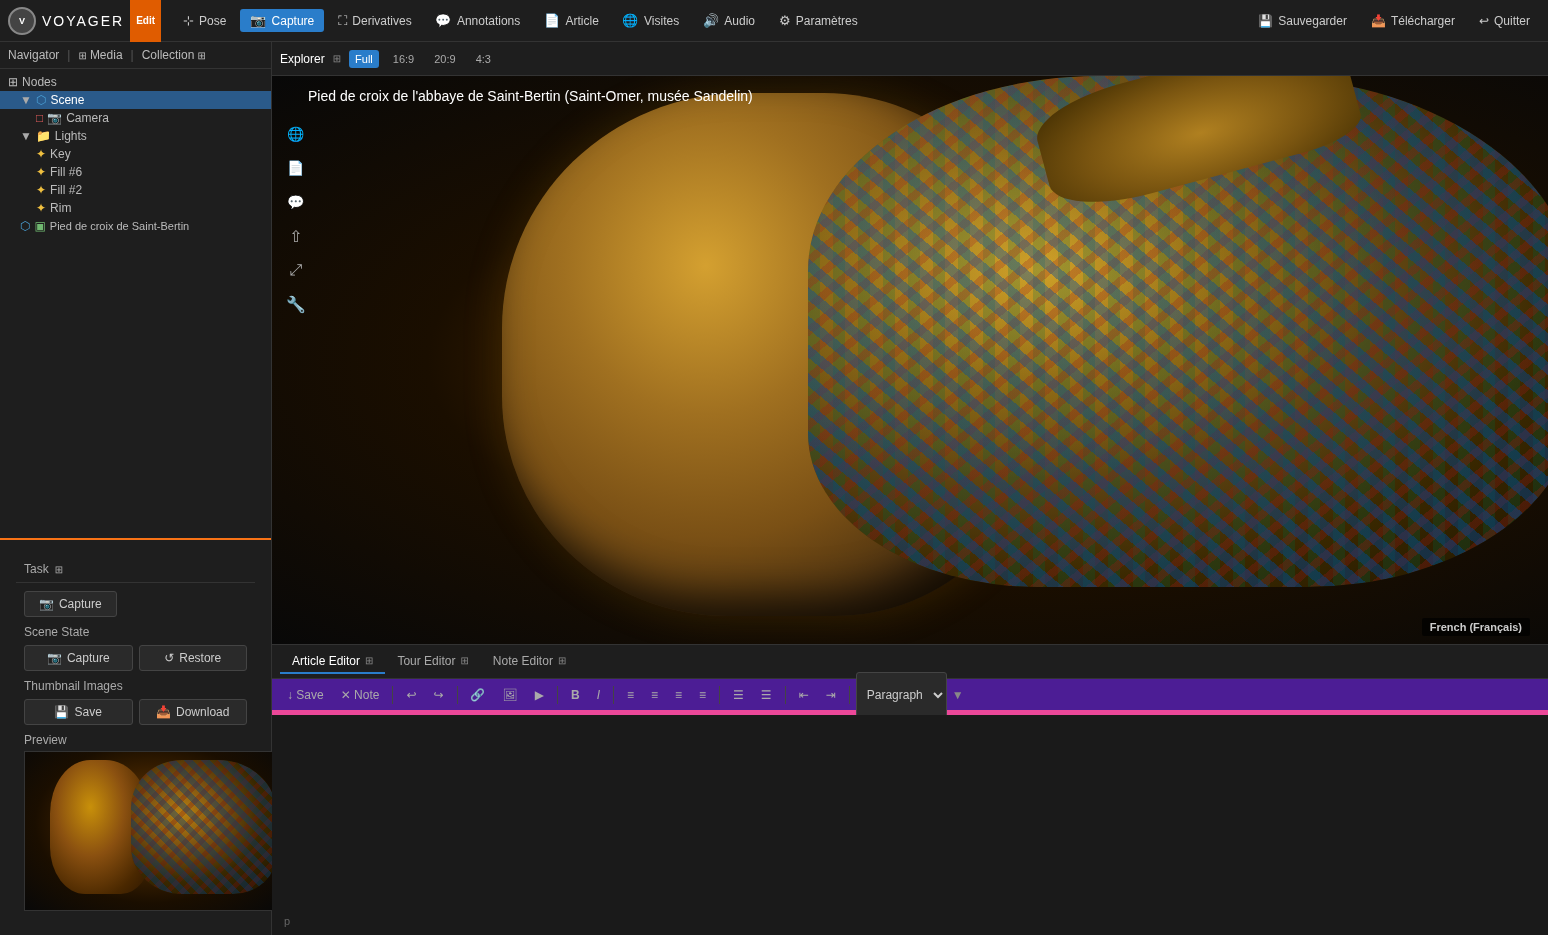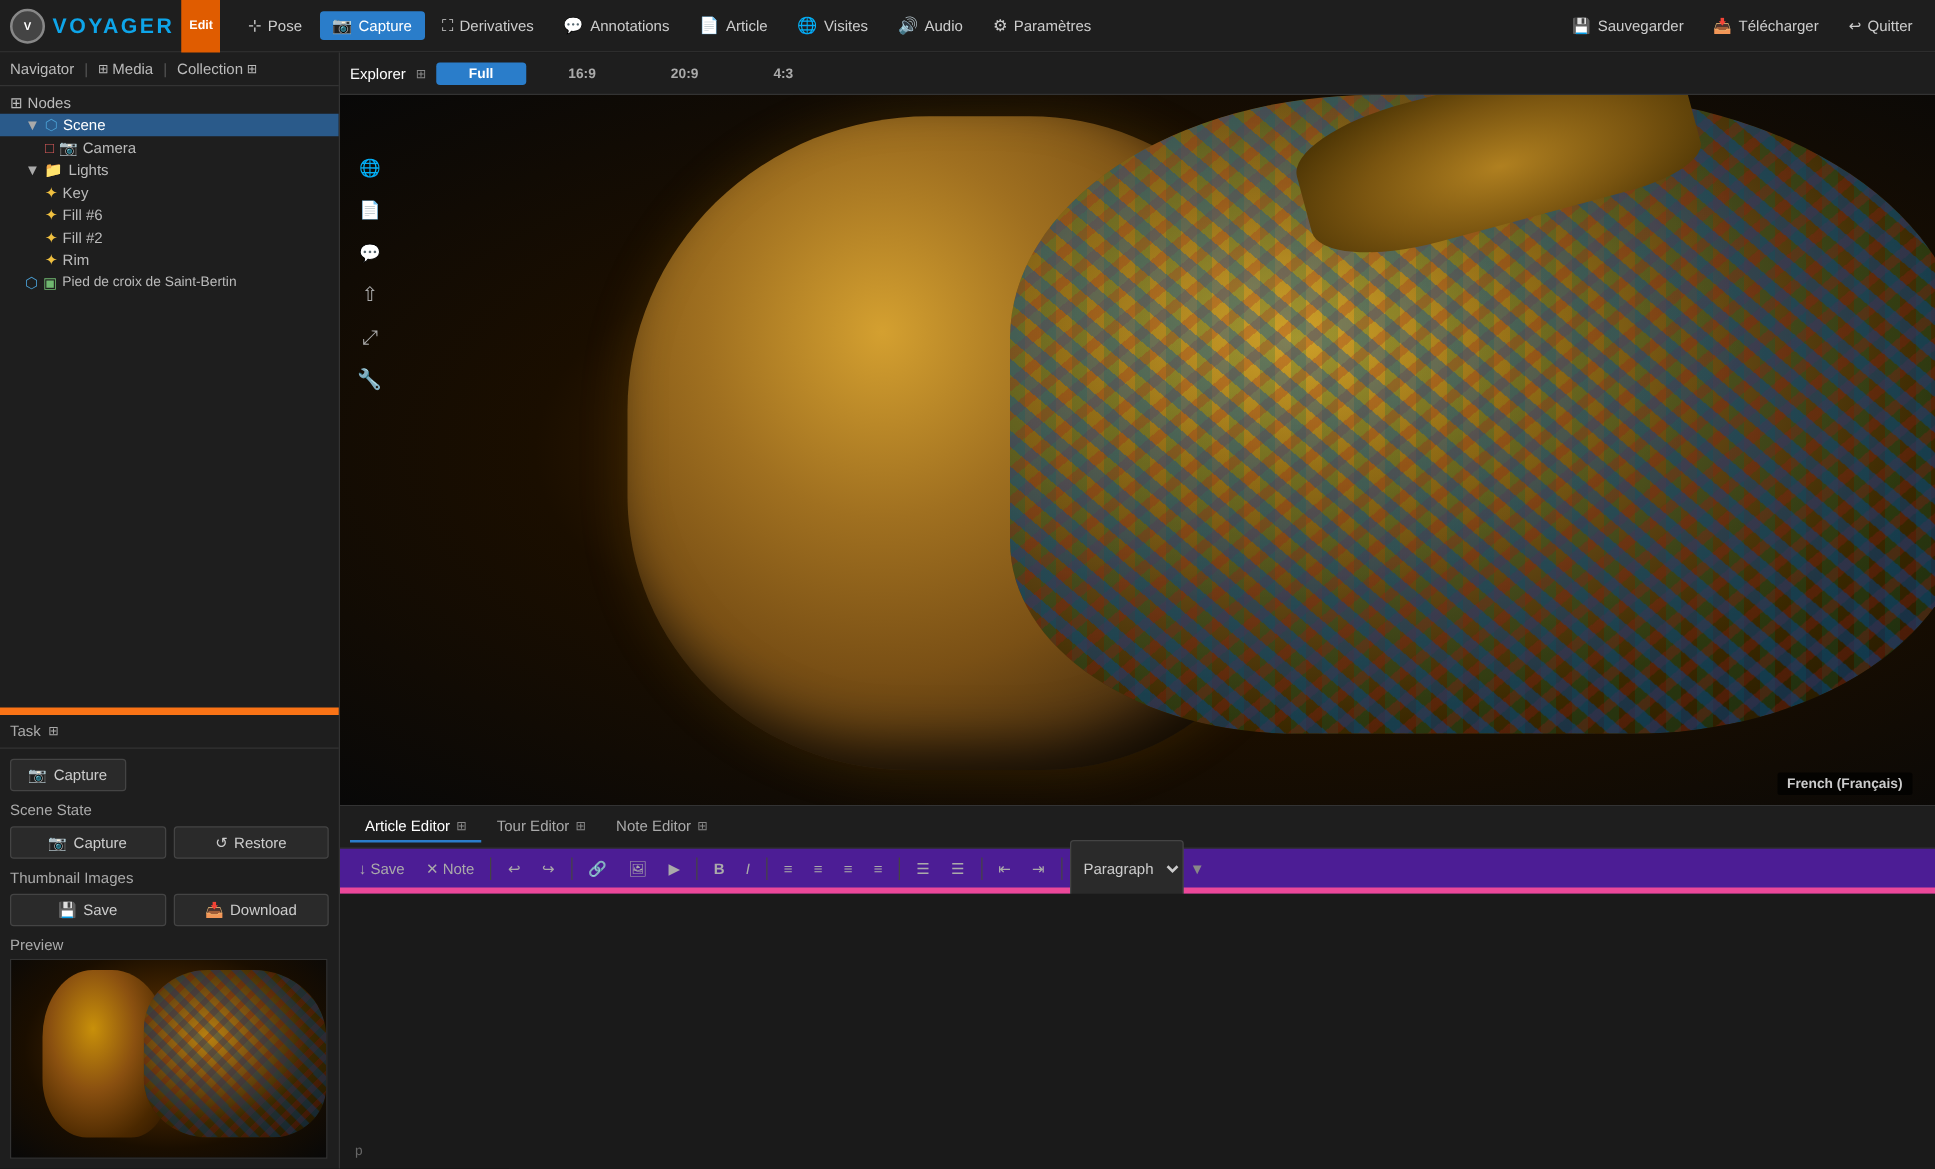--- a/index.html
+++ b/index.html
@@ -30,21 +30,21 @@
       margin-right: 8px;
     }
     .logo-circle {
       width: 28px; height: 28px;
       border-radius: 50%;
       background: #444;
       border: 2px solid #888;
       display: flex; align-items: center; justify-content: center;
       font-size: 9px; color: #fff; font-weight: bold;
     }
-    .logo-text { color: #0ea5e9; font-size: 17px; font-weight: bold; letter-spacing: 2px; }
+    .logo-text { color: #ffffff; font-size: 14px; font-weight: normal; letter-spacing: 2px; }
     .edit-badge {
       background: #e05c00;
       color: #fff;
       font-size: 10px;
       font-weight: bold;
       padding: 19px 6px;
       border-radius: 3px;
     }
     .nav-btn {
       display: flex;
@@ -131,22 +131,22 @@
     .tree-item.selected { background: #2a5a8a; color: #fff; }
     .tree-indent-1 { padding-left: 20px; }
     .tree-indent-2 { padding-left: 36px; }
     .light-icon { color: #f0c040; font-size: 12px; }
     .camera-icon { color: #e05c5c; }
     .scene-icon { color: #4a9fd4; }
     .model-icon { color: #70b870; }
 
     
     .task-section {
-      border-top: 6px solid #f97316;
-      padding: 0;
+      border-top: 2px solid #f97316;
+      padding: 16px;
     }
     .task-header {
       display: flex;
       align-items: center;
       gap: 6px;
       padding: 6px 8px;
       color: #aaa;
       font-size: 12px;
       border-bottom: 1px solid #333;
     }
@@ -230,28 +230,27 @@
       padding: 4px 8px;
       background: #1e1e1e;
       border-bottom: 1px solid #333;
       height: 34px;
     }
     .explorer-title {
       color: #fff;
       font-size: 12px;
     }
     .aspect-btn {
-      padding: 3px 26px;
+      padding: 3px 6px;
       border-radius: 3px;
       cursor: pointer;
       font-size: 11px;
       border: none;
       background: transparent;
       color: #aaa;
-      font-weight: bold;
     }
     .aspect-btn.active {
       background: #2a7dca;
       color: #fff;
     }
 
     
     .viewport {
       flex: 1;
       position: relative;
@@ -602,20 +601,21 @@
 
         <div class="sidebar-icons">
           <div class="vp-icon-btn" title="Globe">🌐</div>
           <div class="vp-icon-btn" title="Document">📄</div>
           <div class="vp-icon-btn" title="Annotations">💬</div>
           <div class="vp-icon-btn" title="Share" style="font-size:16px">⇧</div>
           <div class="vp-icon-btn" title="Expand" style="font-size:16px">⤢</div>
           <div class="vp-icon-btn" title="Tools" style="font-size:16px">🔧</div>
         </div>
 
+        <div class="viewport-title">Pied de croix de l'abbaye de Saint-Bertin (Saint-Omer, musée Sandelin)</div>
 
         <div class="lang-badge">French (Français)</div>
       </div>
     </div>
 
     <div class="bottom-editor">
 
       <div class="editor-tabs">
         <div class="editor-tab active">
           <span>Article Editor</span>

